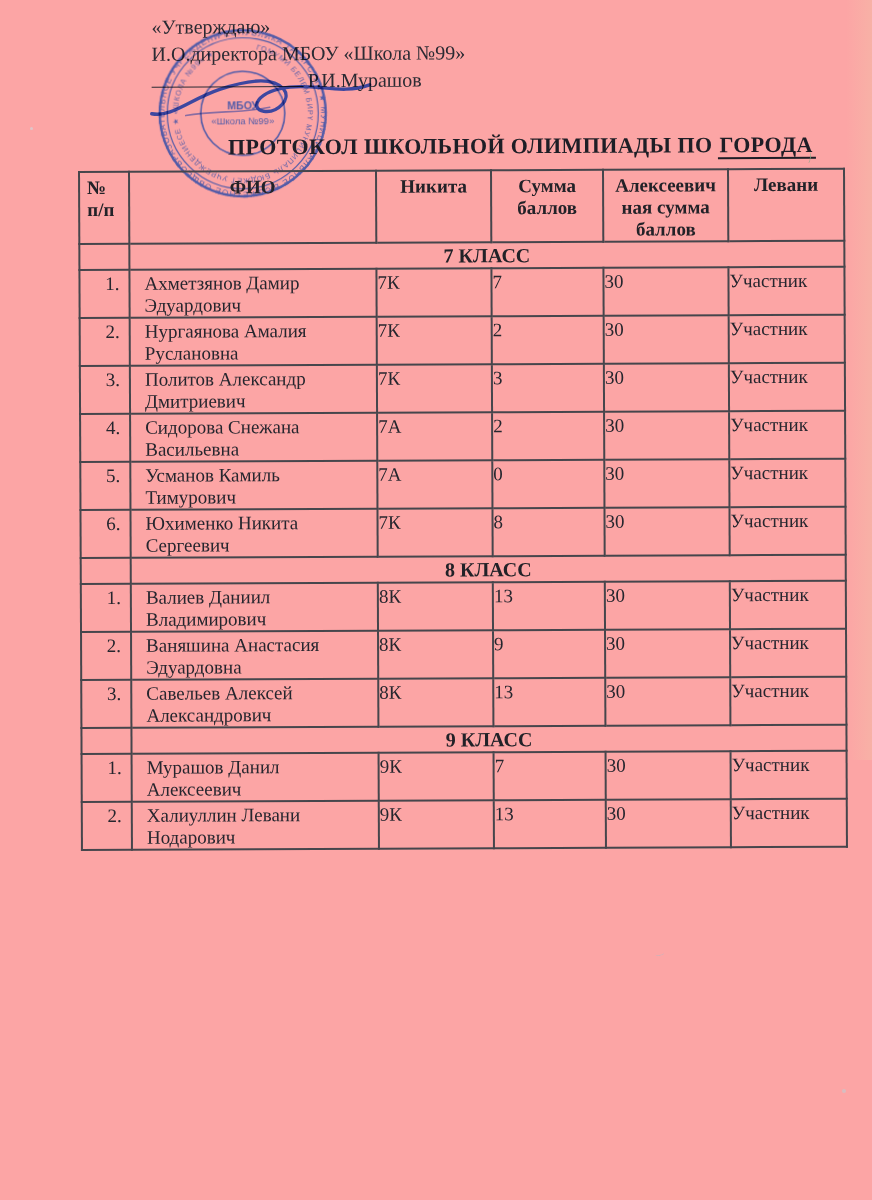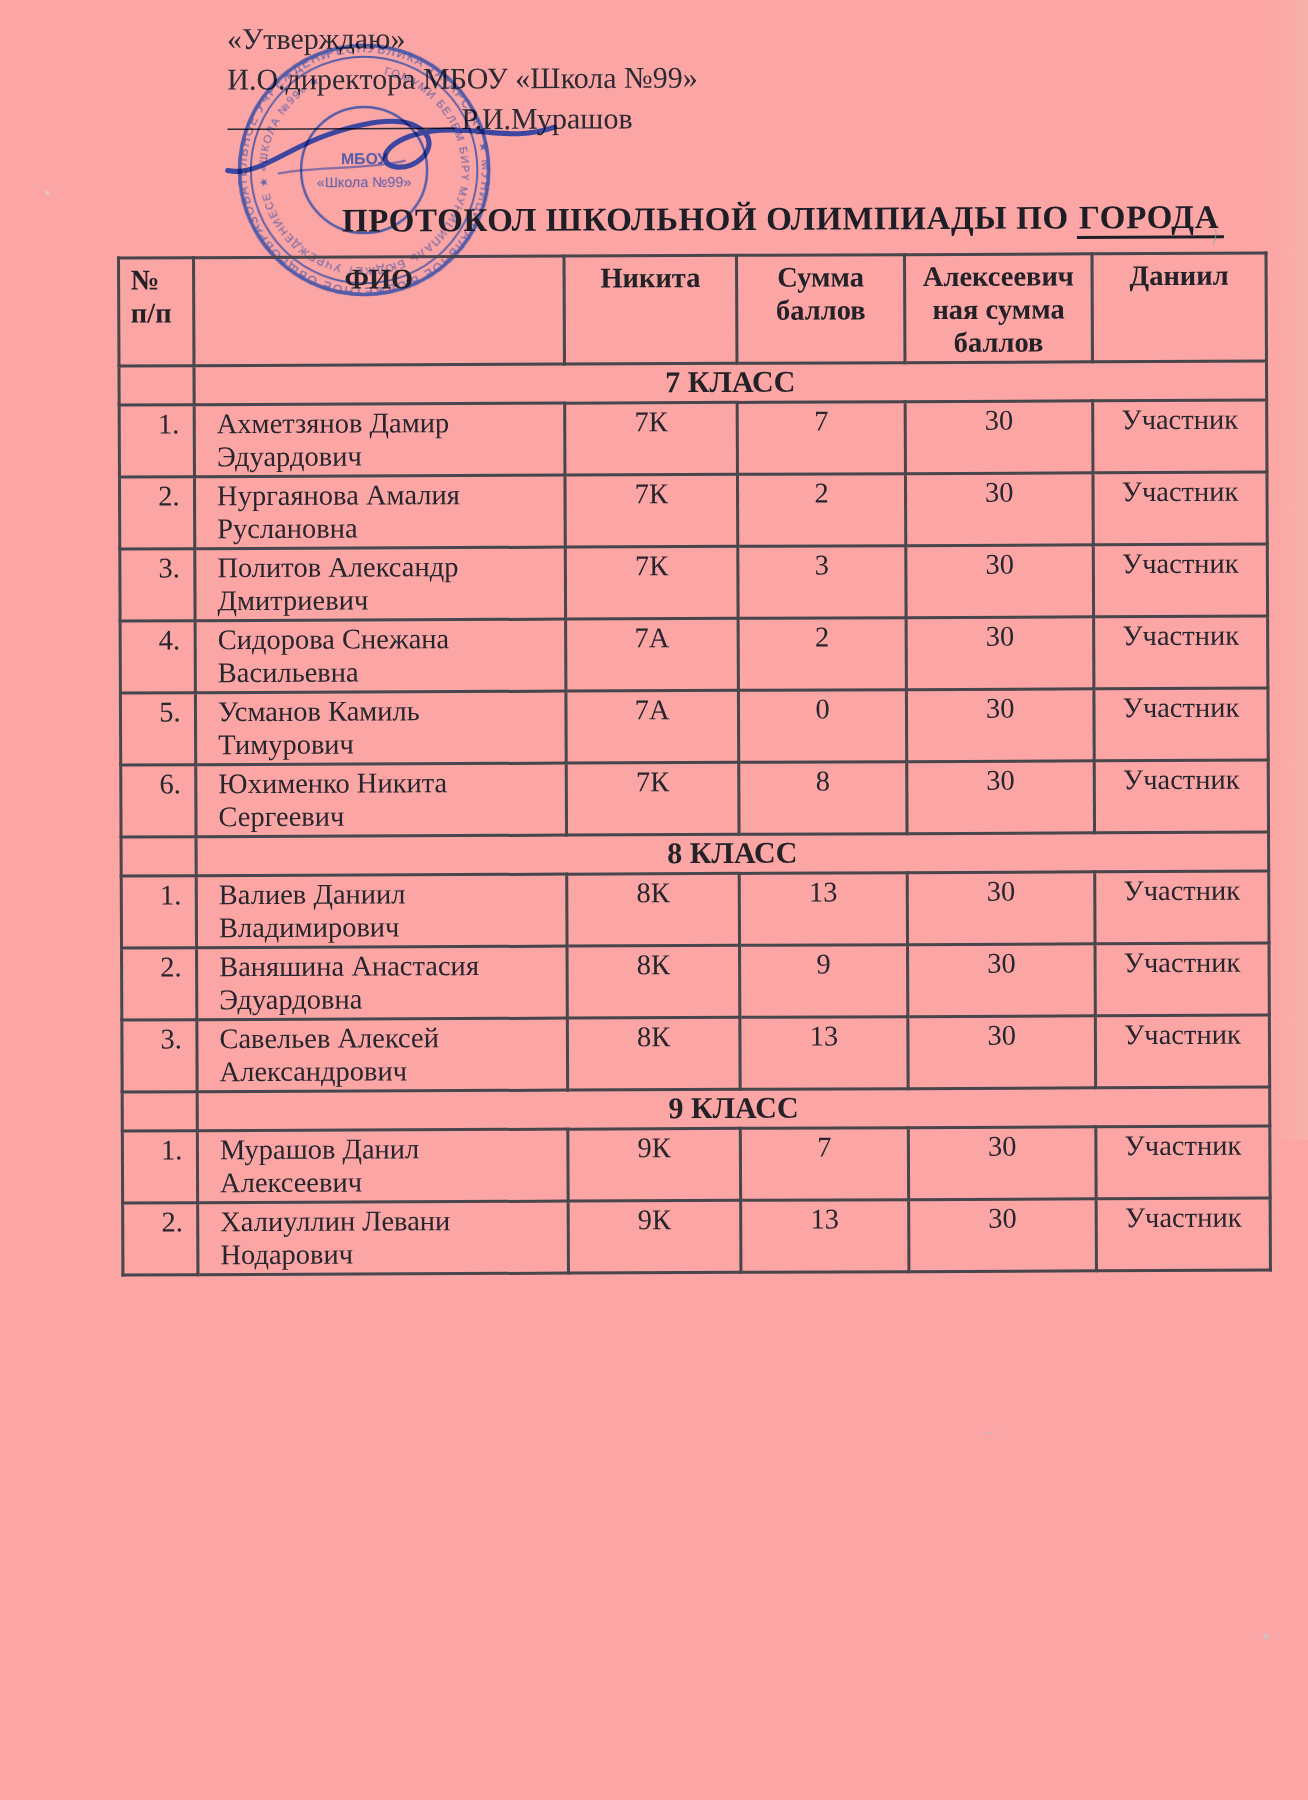--- a/index.html
+++ b/index.html
@@ -47,21 +47,21 @@
     white-space:pre-line; text-align:center; height:72px; color:#222228;
   }
   .protocol th.h-num { text-align:left; padding-left:7px; }
   .section-label {
     height:26px; text-align:center; font-weight:700; font-size:20px;
     line-height:24px; padding:0; color:#222228;
   }
   .data-row td { height:46px; font-size:19px; line-height:22px; padding-top:2px; }
   td.num-cell   { text-align:right; padding-right:9px; }
   td.name-cell  { text-align:left; padding-left:14px; white-space:pre-line; }
-  td.class-cell, td.score-cell, td.max-cell, td.status-cell { text-align:center; }
+  td.class-cell, td.score-cell, td.max-cell, td.status-cell { }
 
   
   .artifact-tick { position:absolute; left:806px; top:152px; width:5px; height:11px;
     border-right:1.6px solid #7fae86; border-radius:60% 60% 50% 50%; transform:rotate(10deg); opacity:0.7; }
   .speck1 { position:absolute; left:655px; top:951px; width:9px; height:5px;
     border-bottom:1.5px solid #b9b9c2; border-radius:50%; transform:rotate(-12deg); opacity:0.6; }
   .speck2 { position:absolute; left:842px; top:1089px; width:4px; height:4px;
     background:#c7c7cc; border-radius:50%; opacity:0.7; }
   .speck3 { position:absolute; left:30px; top:127px; width:3px; height:3px;
     background:#d3d3d8; border-radius:50%; opacity:0.7; }
@@ -120,21 +120,21 @@
         <tr>
           <th class="h-num">№
 п/п</th>
           <th>ФИО</th>
           <th>Никита</th>
           <th>Сумма
 баллов</th>
           <th>Алексеевич
 ная сумма
 баллов</th>
-          <th>Даниил</th>
+          <th>Левани</th>
         </tr>
       </thead>
       <tbody>
           <tr>
             <td></td>
             <td colspan="5" class="section-label">7 КЛАСС</td>
           </tr>
           <tr class="data-row">
             <td class="num-cell">1.</td>
             <td class="name-cell">Ахметзянов Дамир

